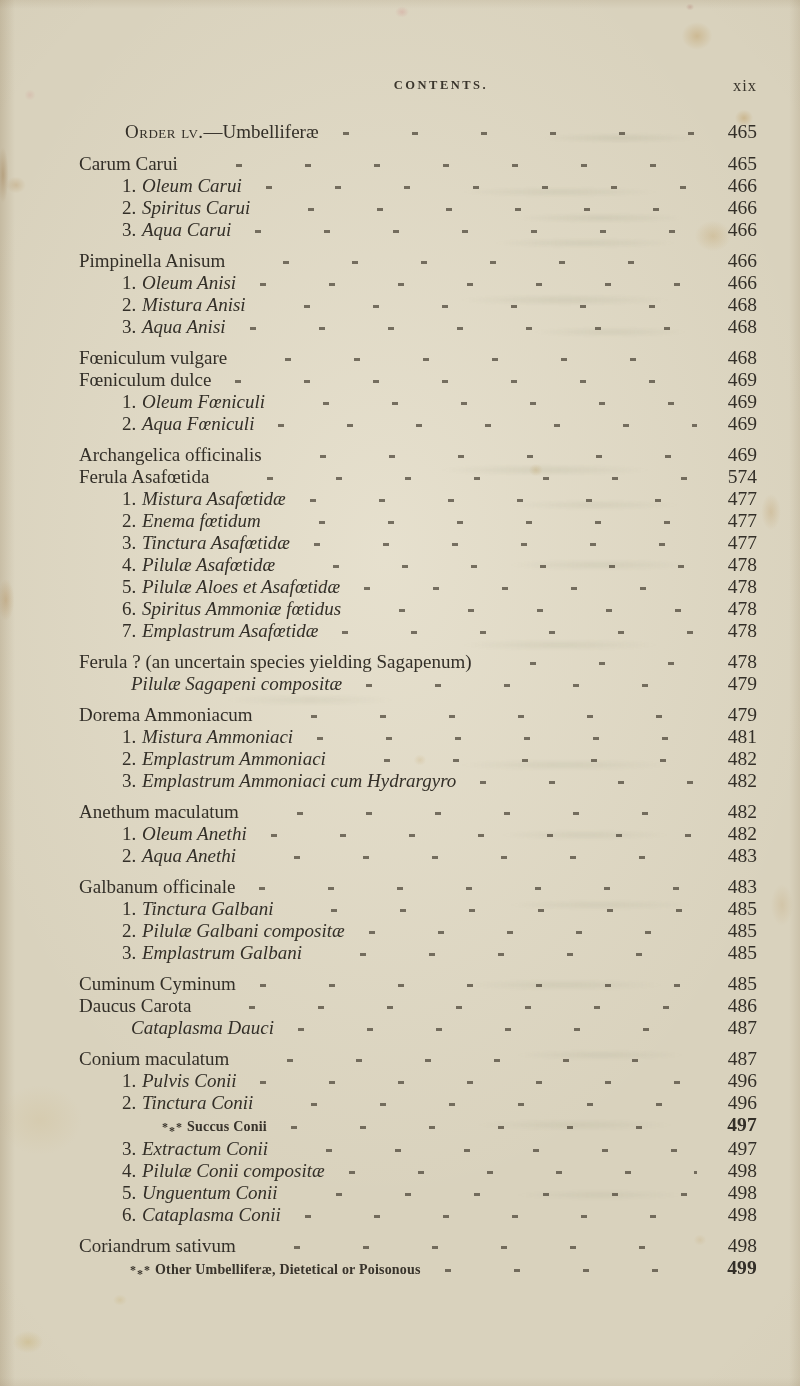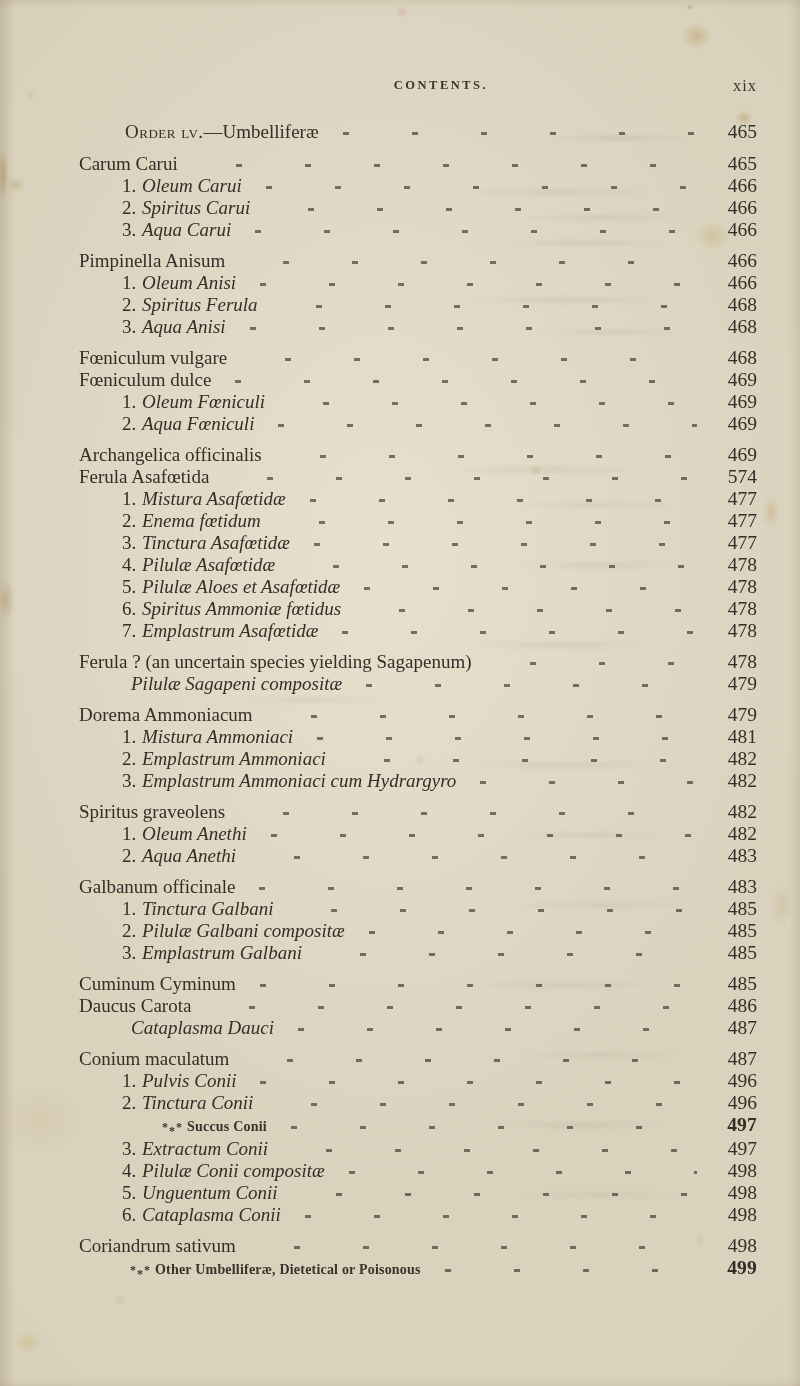--- a/index.html
+++ b/index.html
@@ -137,21 +137,21 @@
           <span class="entry-text">Pimpinella Anisum</span>
           <span class="leader alt"></span>
           <span class="pg">466</span>
         </div>
         <div class="row item">
           <span class="entry-text"><span class="num">1. </span><span class="it">Oleum Anisi</span></span>
           <span class="leader"></span>
           <span class="pg">466</span>
         </div>
         <div class="row item">
-          <span class="entry-text"><span class="num">2. </span><span class="it">Spiritus Ferula</span></span>
+          <span class="entry-text"><span class="num">2. </span><span class="it">Mistura Anisi</span></span>
           <span class="leader alt"></span>
           <span class="pg">468</span>
         </div>
         <div class="row item">
           <span class="entry-text"><span class="num">3. </span><span class="it">Aqua Anisi</span></span>
           <span class="leader"></span>
           <span class="pg">468</span>
         </div>
         <div class="row genus gap">
           <span class="entry-text">Fœniculum vulgare</span>
@@ -242,21 +242,21 @@
           <span class="entry-text"><span class="num">2. </span><span class="it">Emplastrum Ammoniaci</span></span>
           <span class="leader alt"></span>
           <span class="pg">482</span>
         </div>
         <div class="row item">
           <span class="entry-text"><span class="num">3. </span><span class="it">Emplastrum Ammoniaci cum Hydrargyro</span></span>
           <span class="leader"></span>
           <span class="pg">482</span>
         </div>
         <div class="row genus gap">
-          <span class="entry-text">Spiritus graveolens</span>
+          <span class="entry-text">Anethum maculatum</span>
           <span class="leader alt"></span>
           <span class="pg">482</span>
         </div>
         <div class="row item">
           <span class="entry-text"><span class="num">1. </span><span class="it">Oleum Anethi</span></span>
           <span class="leader"></span>
           <span class="pg">482</span>
         </div>
         <div class="row item">
           <span class="entry-text"><span class="num">2. </span><span class="it">Aqua Anethi</span></span>

